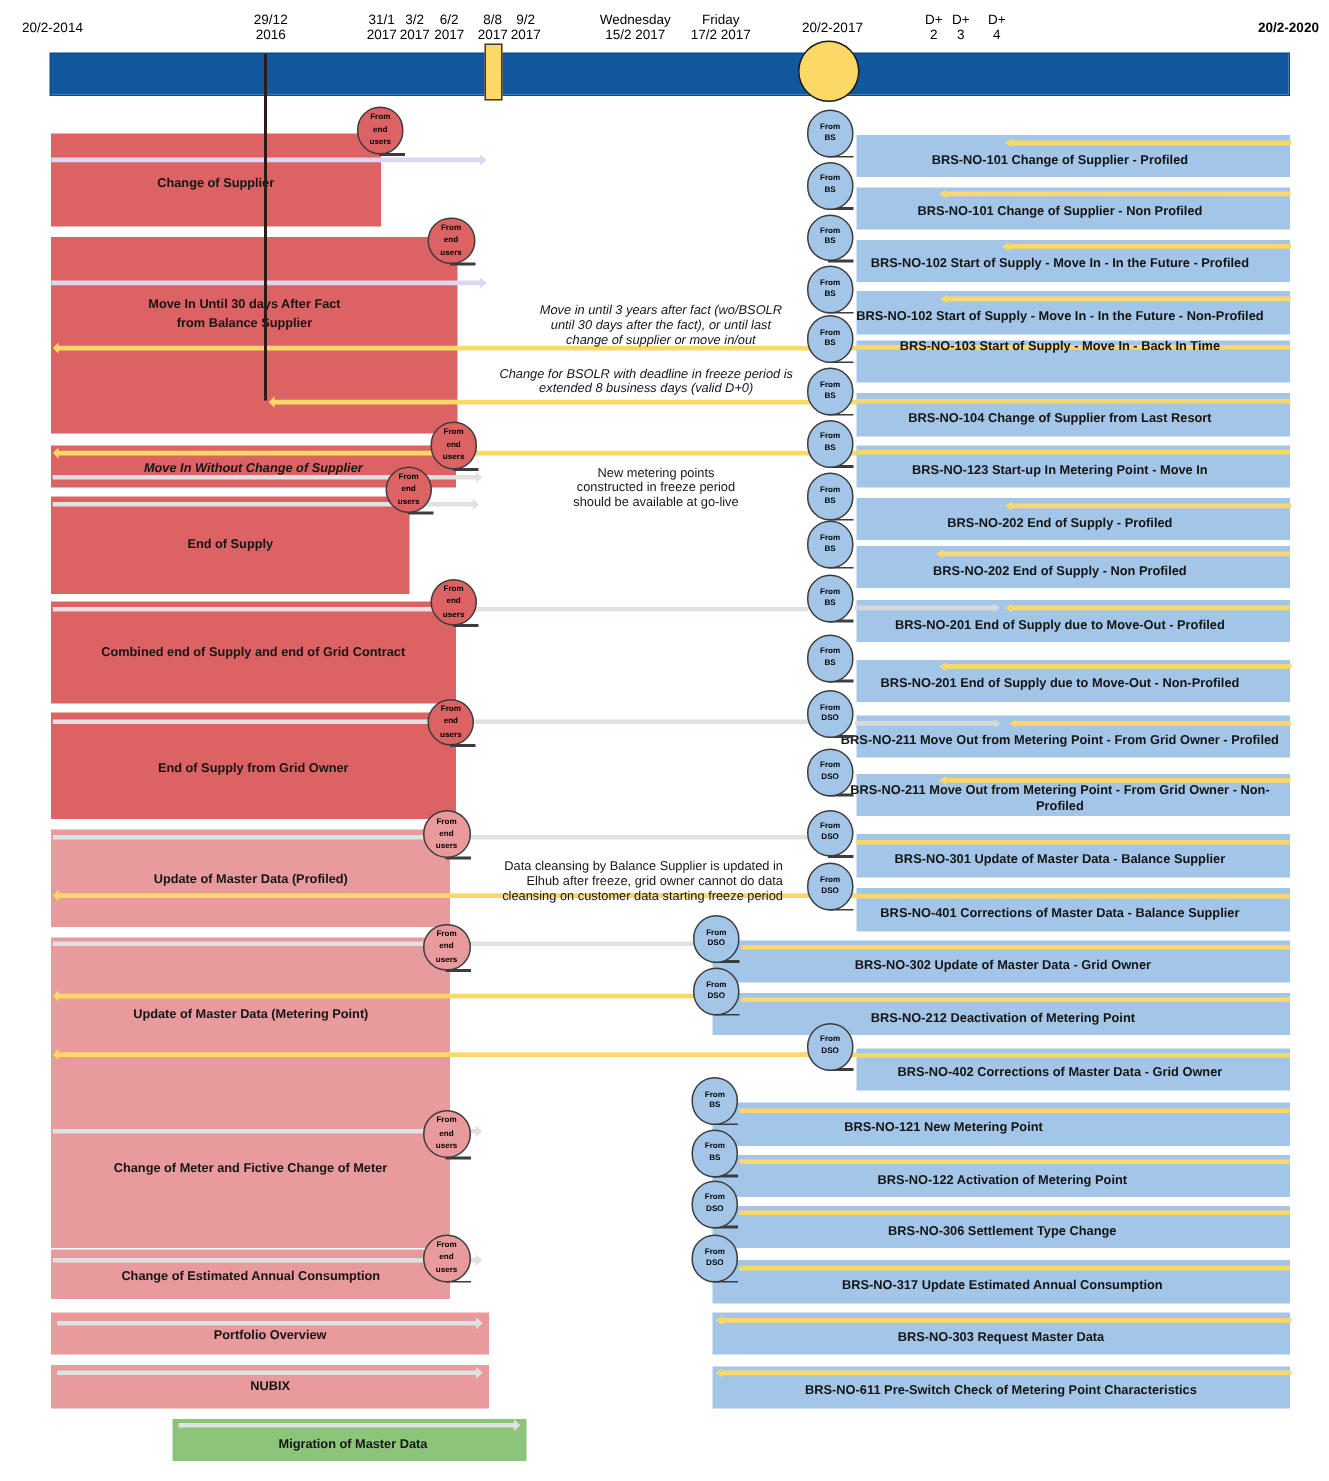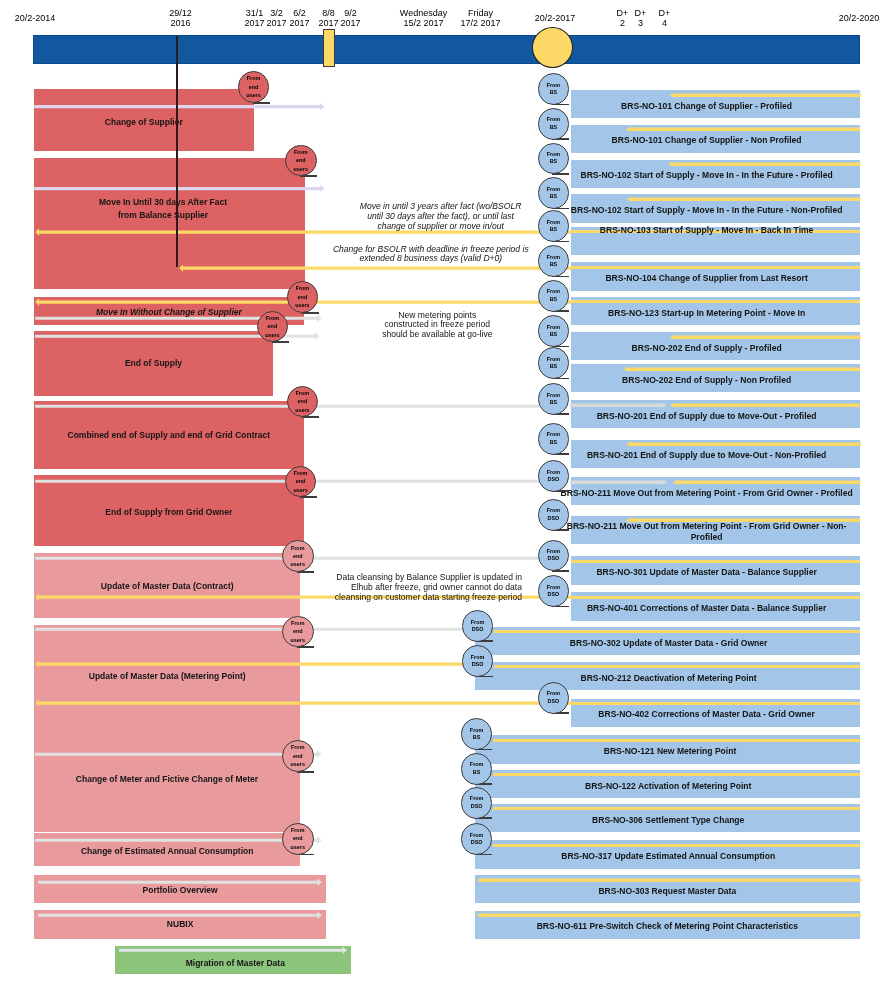--- a/index.html
+++ b/index.html
@@ -94,21 +94,21 @@
         <span class="tll">2</span>
       </div>
 <div class="tl-label" style="left:640.5px;">
         <span class="tll">D+</span>
         <span class="tll">3</span>
       </div>
 <div class="tl-label" style="left:664.5px;">
         <span class="tll">D+</span>
         <span class="tll">4</span>
       </div>
-<div class="tl-label" style="left:859.0px;">
+<div class="tl-label" style="left:859.0px;font-weight:bold;">
         <span class="tll">20/2-2020</span>
       </div>
 </div>
 <div class="layer">
 <div class="rbar" style="left:33.8px;top:88.9px;width:220.1px;height:62.1px;background:#dd6263;"></div>
 <div class="rbar" style="left:33.8px;top:157.8px;width:271.2px;height:131.3px;background:#dd6263;"></div>
 <div class="rbar" style="left:33.8px;top:296.7px;width:270.2px;height:28.5px;background:#dd6263;"></div>
 <div class="rbar" style="left:33.8px;top:331.1px;width:239.4px;height:64.5px;background:#dd6263;"></div>
 <div class="rbar" style="left:33.8px;top:400.8px;width:270.0px;height:68.5px;background:#dd6263;"></div>
 <div class="rbar" style="left:33.8px;top:474.5px;width:270.0px;height:71.9px;background:#dd6263;"></div>
@@ -178,21 +178,21 @@
         <path d="M228.00,5.20 L223.70,1.20 L223.70,3.65 L0,3.65 L0,6.75 L223.70,6.75 L223.70,9.20 Z" fill="#dfe2e2"></path>
       </svg>
 </div>
 <div class="layer">
 <div class="rlabel" style="left:143.8px;top:121.5px;">Change of Supplier</div>
 <div class="rlabel" style="left:163.0px;top:209.0px;">Move In Until 30 days After Fact<br>from Balance Supplier</div>
 <div class="rlabel" style="left:168.9px;top:311.5px;font-style:italic;">Move In Without Change of Supplier</div>
 <div class="rlabel" style="left:153.5px;top:362.5px;">End of Supply</div>
 <div class="rlabel" style="left:168.8px;top:435.0px;">Combined end of Supply and end of Grid Contract</div>
 <div class="rlabel" style="left:168.8px;top:512.0px;">End of Supply from Grid Owner</div>
-<div class="rlabel" style="left:167.2px;top:586.3px;">Update of Master Data (Contract)</div>
+<div class="rlabel" style="left:167.2px;top:586.3px;">Update of Master Data (Profiled)</div>
 <div class="rlabel" style="left:167.2px;top:675.7px;">Update of Master Data (Metering Point)</div>
 <div class="rlabel" style="left:167.2px;top:851.0px;">Change of Estimated Annual Consumption</div>
 <div class="rlabel" style="left:180.1px;top:890.3px;">Portfolio Overview</div>
 <div class="rlabel" style="left:180.1px;top:924.0px;">NUBIX</div>
 <div class="rlabel" style="left:235.3px;top:962.5px;">Migration of Master Data</div>
 <div class="rlabel" style="left:167.0px;top:779.3px;">Change of Meter and Fictive Change of Meter</div>
 </div>
 <div class="layer">
 <div id="tlbar"></div>
 <div id="vline"></div>
@@ -384,21 +384,21 @@
 <div class="bstripe" style="left:570.8px;top:702.0px;width:289.0px;"></div>
 <div class="blabel" style="left:706.6px;top:715.4px;">BRS-NO-402 Corrections of Master Data - Grid Owner</div>
 <div class="ctail" style="left:551.6px;top:712.1px;width:17.3px;"></div>
 <div class="circ bcirc" style="left:537.5px;top:681.8px;">
           <span>From<br>DSO</span>
         </div>
 </div>
 <div class="prow">
 <div class="bbar" style="left:474.9px;top:735.2px;width:384.9px;height:28.4px;"></div>
 <div class="bstripe" style="left:492.6px;top:738.5px;width:367.2px;"></div>
-<div class="blabel" style="left:670px;top:751.9px;">BRS-NO-121 New Metering Point</div>
+<div class="blabel" style="left:629px;top:751.9px;">BRS-NO-121 New Metering Point</div>
 <div class="ctail" style="left:474.8px;top:748.6px;width:17.3px;"></div>
 <div class="circ bcirc" style="left:460.7px;top:718.3px;">
           <span>From<br>BS</span>
         </div>
 </div>
 <div class="prow">
 <div class="bbar" style="left:474.9px;top:769.8px;width:384.9px;height:28.4px;"></div>
 <div class="bstripe" style="left:492.6px;top:773.1px;width:367.2px;"></div>
 <div class="blabel" style="left:668.2px;top:786.5px;">BRS-NO-122 Activation of Metering Point</div>
 <div class="ctail" style="left:474.8px;top:783.2px;width:17.3px;"></div>

